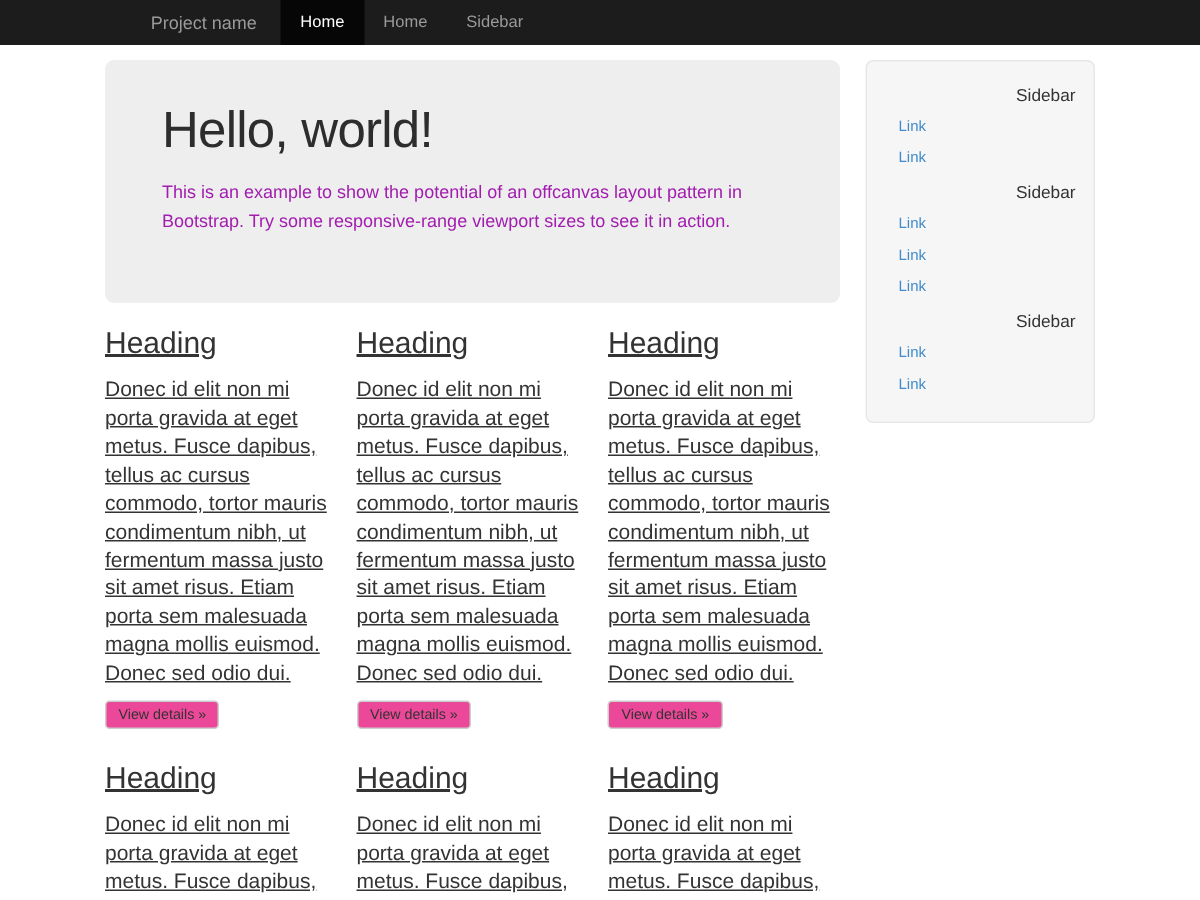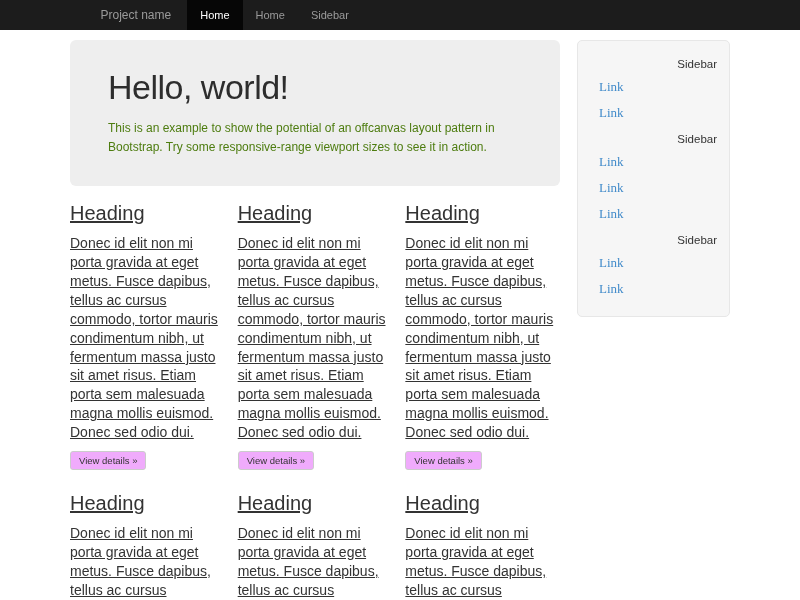--- a/index.html
+++ b/index.html
@@ -27,39 +27,39 @@
   .nav a{display:block;line-height:30px;padding:0 13px;font-size:11px;color:var(--navbar_text);text-decoration:none;}
   .nav a.active{background:var(--navbar_active_bg);color:#fff;}
 
   
   .container{width:660px;margin:0 auto;}
   .main-row{display:flex;align-items:flex-start;margin-top:10px;}
   .main-col{width:490px;}
   .sidebar-col{width:153px;margin-left:17px;}
 
   
-  .jumbotron{background:var(--jumbotron_bg);border-radius:6px;padding:28px 38px 30px;}
+  .jumbotron{background:var(--jumbotron_bg);border-radius:6px;padding:28px 38px 46px;}
   .jumbotron h1{font-size:34px;font-weight:500;color:#2d2d2d;letter-spacing:-0.5px;}
-  .jumbotron p{font-size:12px;line-height:1.55;color:#4d7c0f;margin-top:12px;}
+  .jumbotron p{font-size:12px;line-height:1.55;color:#a21caf;margin-top:12px;}
 
   
   .cards-row{display:flex;margin-top:16px;}
   .cards-row.second{margin-top:22px;}
   .card{width:155px;margin-right:13px;text-decoration:underline;}
   .card:last-child{margin-right:0;}
   .card h2{font-size:20px;font-weight:500;color:#333;margin-bottom:9px;}
   .card p{font-size:14px;line-height:1.35;color:#333;}
   .btn{display:inline-block;margin-top:9px;padding:3px 8px;font-size:9.5px;color:#333;
-       background:#f0abfc;border:1px solid #ccc;border-radius:3px;text-decoration:none;white-space:nowrap;}
+       background:#ec4899;border:1px solid #ccc;border-radius:3px;text-decoration:none;white-space:nowrap;}
 
   
   .sidebar{background:var(--sidebar_bg);border:1px solid var(--sidebar_border);border-radius:5px;padding:12px 0 12px;}
   .sidebar-group{margin-bottom:2px;}
   .sidebar-title{font-size:11.5px;color:#333;padding:5px 12px 4px;text-align:right;}
-  .sidebar-link{display:block;font-size:13px;color:var(--accent);text-decoration:none;padding:5px 12px 5px 21px;font-family:Liberation Serif, serif;}
+  .sidebar-link{display:block;font-size:10px;color:var(--accent);text-decoration:none;padding:5px 12px 5px 21px;}
 
   
   footer{margin-top:21px;}
   footer hr{border:0;border-top:1px solid #e5e5e5;}
   footer p{font-size:10px;color:#767676;padding:13px 12px 30px;}
 </style>
 </head>
 <body>
 
 <nav class="navbar">

